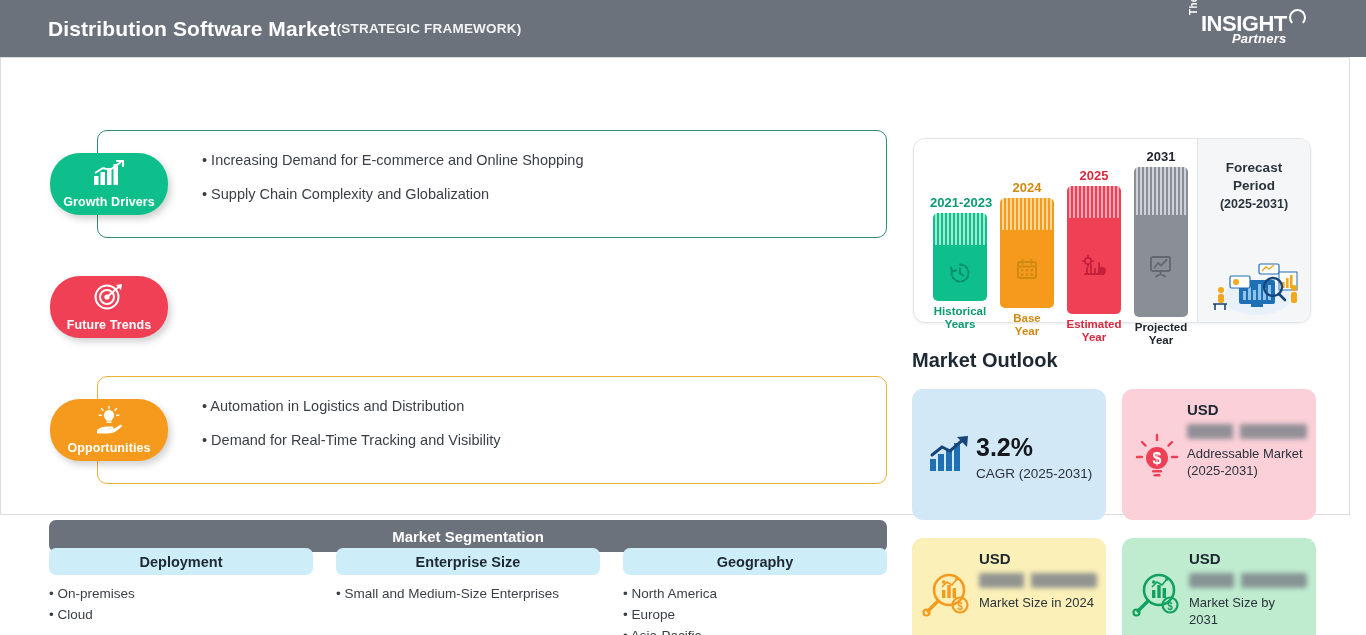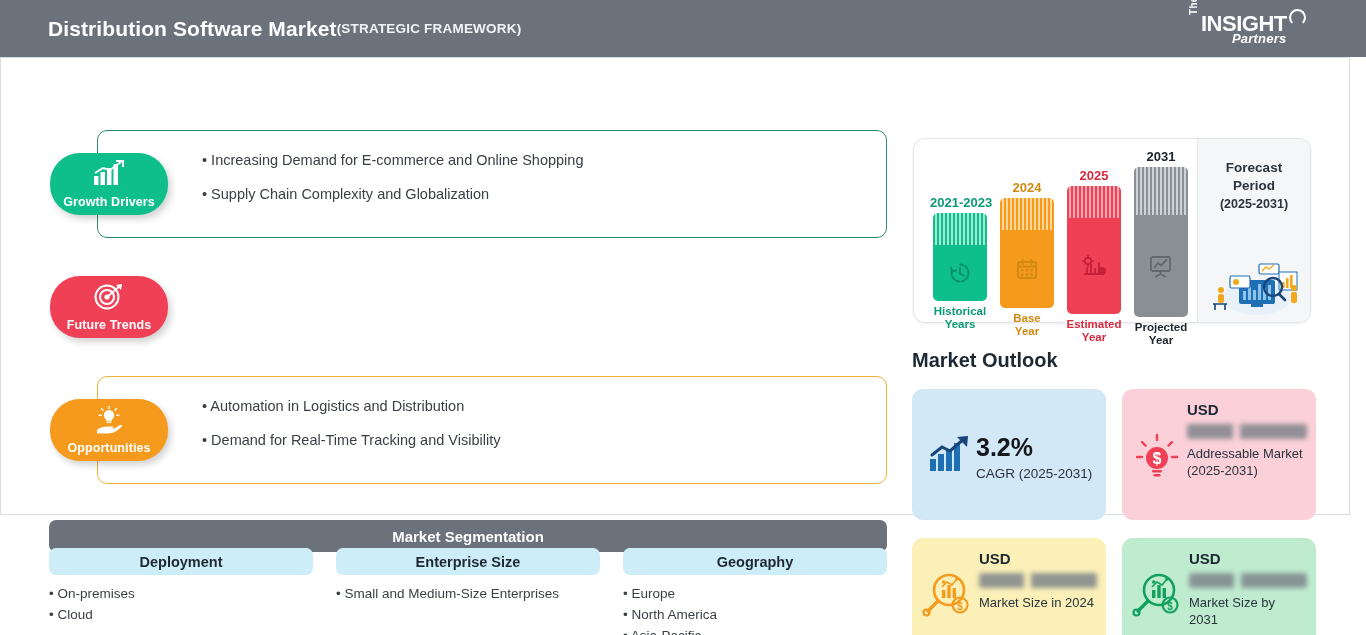--- a/index.html
+++ b/index.html
@@ -234,22 +234,22 @@
     <div class="seg-col seg-col-2">
       <div class="seg-col-title">Enterprise Size</div>
       <div class="seg-items">
         <div class="seg-item">Small and Medium-Size Enterprises</div>
       </div>
     </div>
 
     <div class="seg-col seg-col-3">
       <div class="seg-col-title">Geography</div>
       <div class="seg-items">
+        <div class="seg-item">North America</div>
         <div class="seg-item">Europe</div>
-        <div class="seg-item">North America</div>
         <div class="seg-item">Asia-Pacific</div>
       </div>
     </div>
 
     <div class="forecast-card">
       <div class="bars">
 
         <div class="bar-group" style="left:0px; top:48px;">
           <div class="bar-year" style="color:#0b9b74;">2021-2023</div>
           <div class="bar-col" style="height:88px;">

